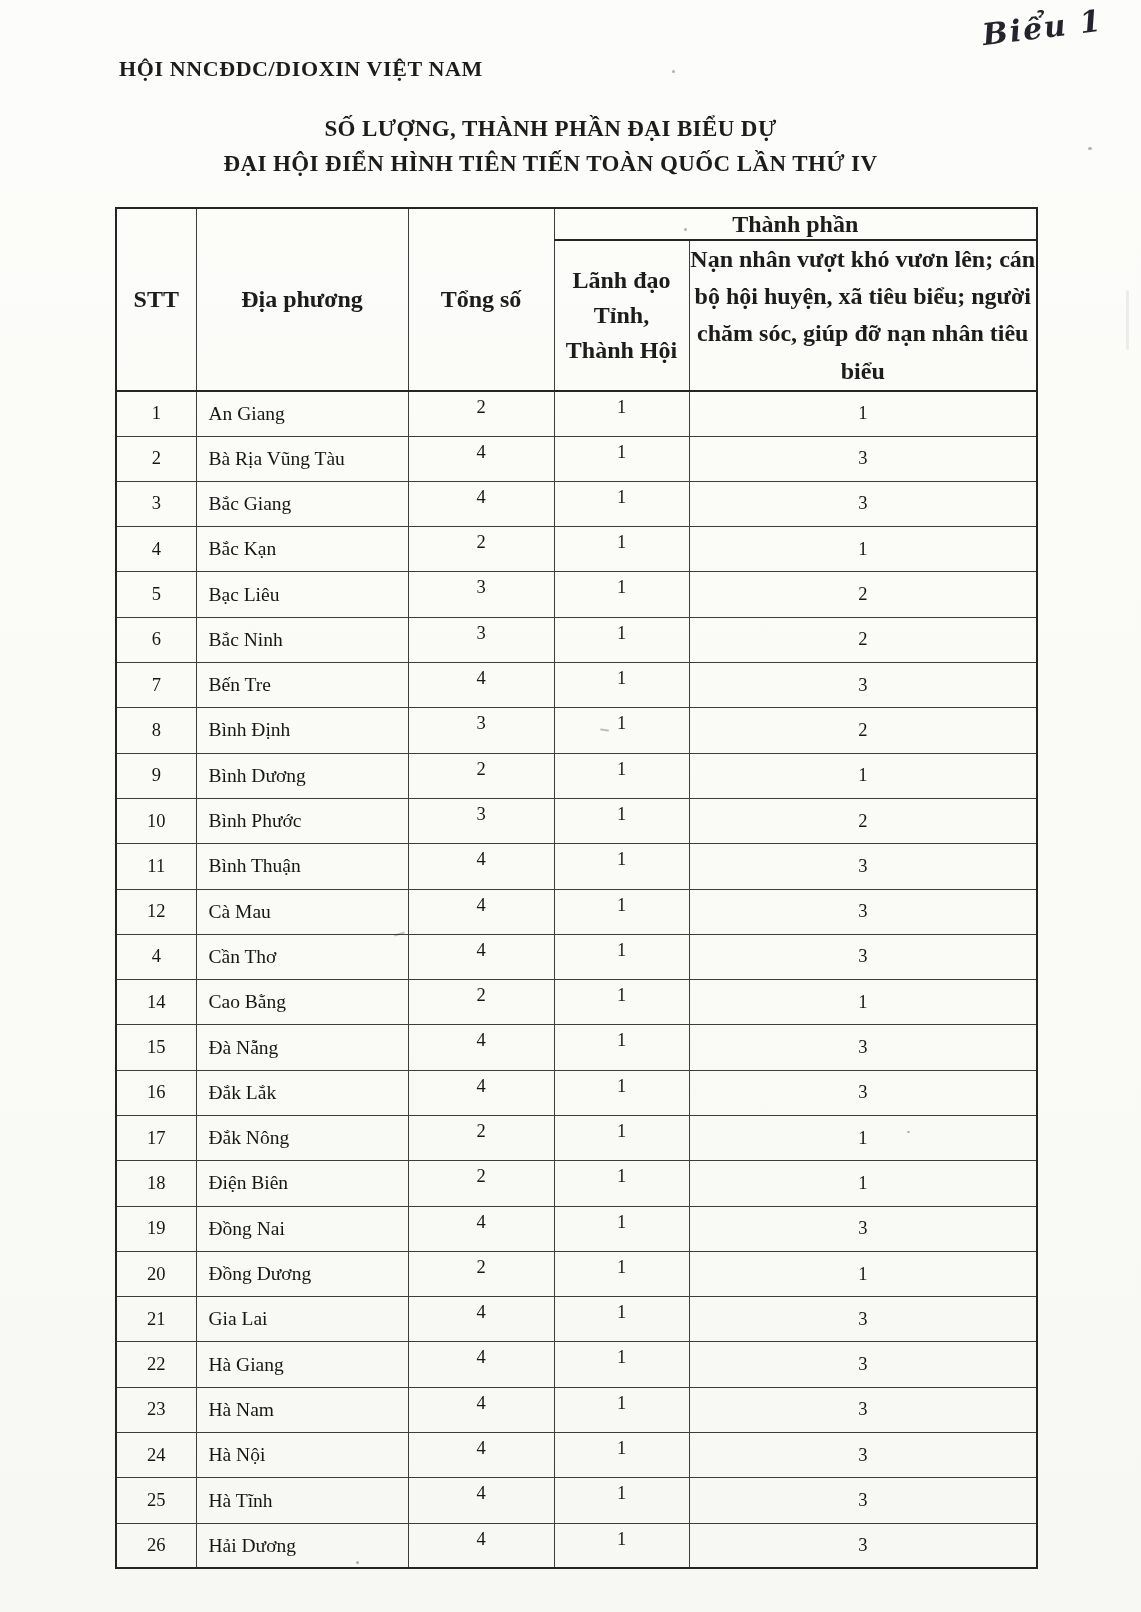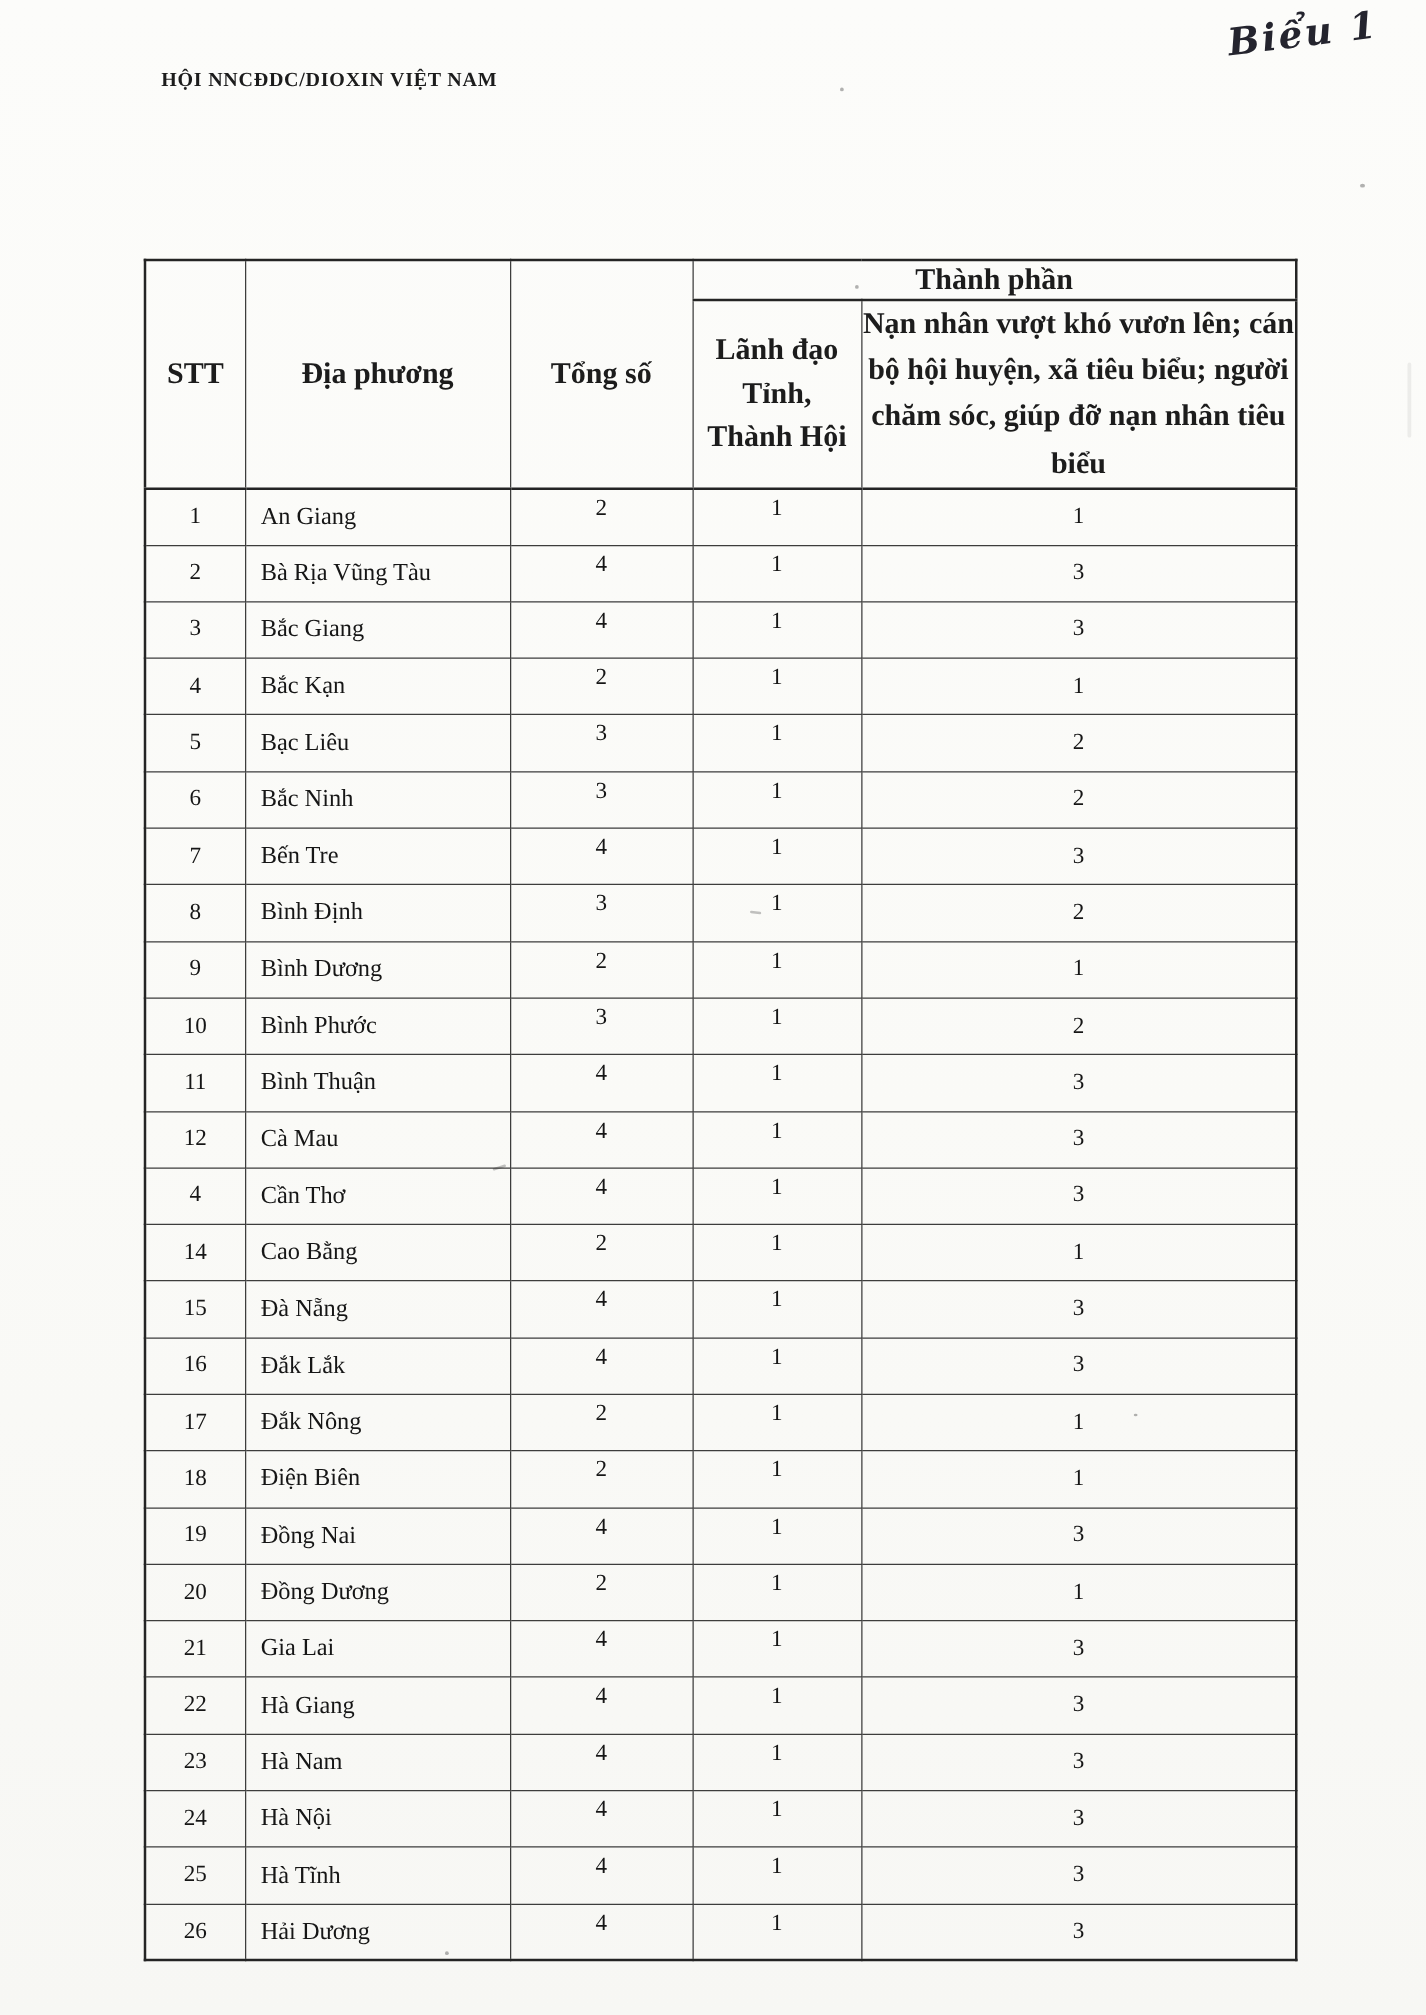--- a/index.html
+++ b/index.html
@@ -20,22 +20,22 @@
   .handwritten {
     position:absolute; top:10px; right:38px;
     font-family:"DejaVu Serif",serif;
     font-style:italic; font-weight:bold;
     font-size:30px; color:#24242e;
     transform:rotate(-7deg);
     letter-spacing:2px;
   }
 
   .org-name {
-    position:absolute; left:129px; top:56px;
-    font-size:16px; font-weight:bold;
+    position:absolute; left:119px; top:56px;
+    font-size:22px; font-weight:bold;
     letter-spacing:0.6px;
   }
 
   .doc-title {
     position:absolute; left:28px; top:111px; width:1045px;
     text-align:center; font-weight:bold;
     font-size:23px; line-height:35px;
     letter-spacing:0.4px;
   }
 
@@ -105,20 +105,22 @@
 </head>
 <body>
 
 <div class="page">
 
   <div class="handwritten">Biểu 1</div>
 
   <div class="org-name">HỘI NNCĐDC/DIOXIN VIỆT NAM</div>
 
   <div class="doc-title">
+    <div>SỐ LƯỢNG, THÀNH PHẦN ĐẠI BIỂU DỰ</div>
+    <div>ĐẠI HỘI ĐIỂN HÌNH TIÊN TIẾN TOÀN QUỐC LẦN THỨ IV</div>
   </div>
 
   <table class="doc-table">
     <colgroup>
       <col class="col-stt">
         <col class="col-dp">
         <col class="col-ts">
         <col class="col-ld">
         <col class="col-nn">
     </colgroup>

